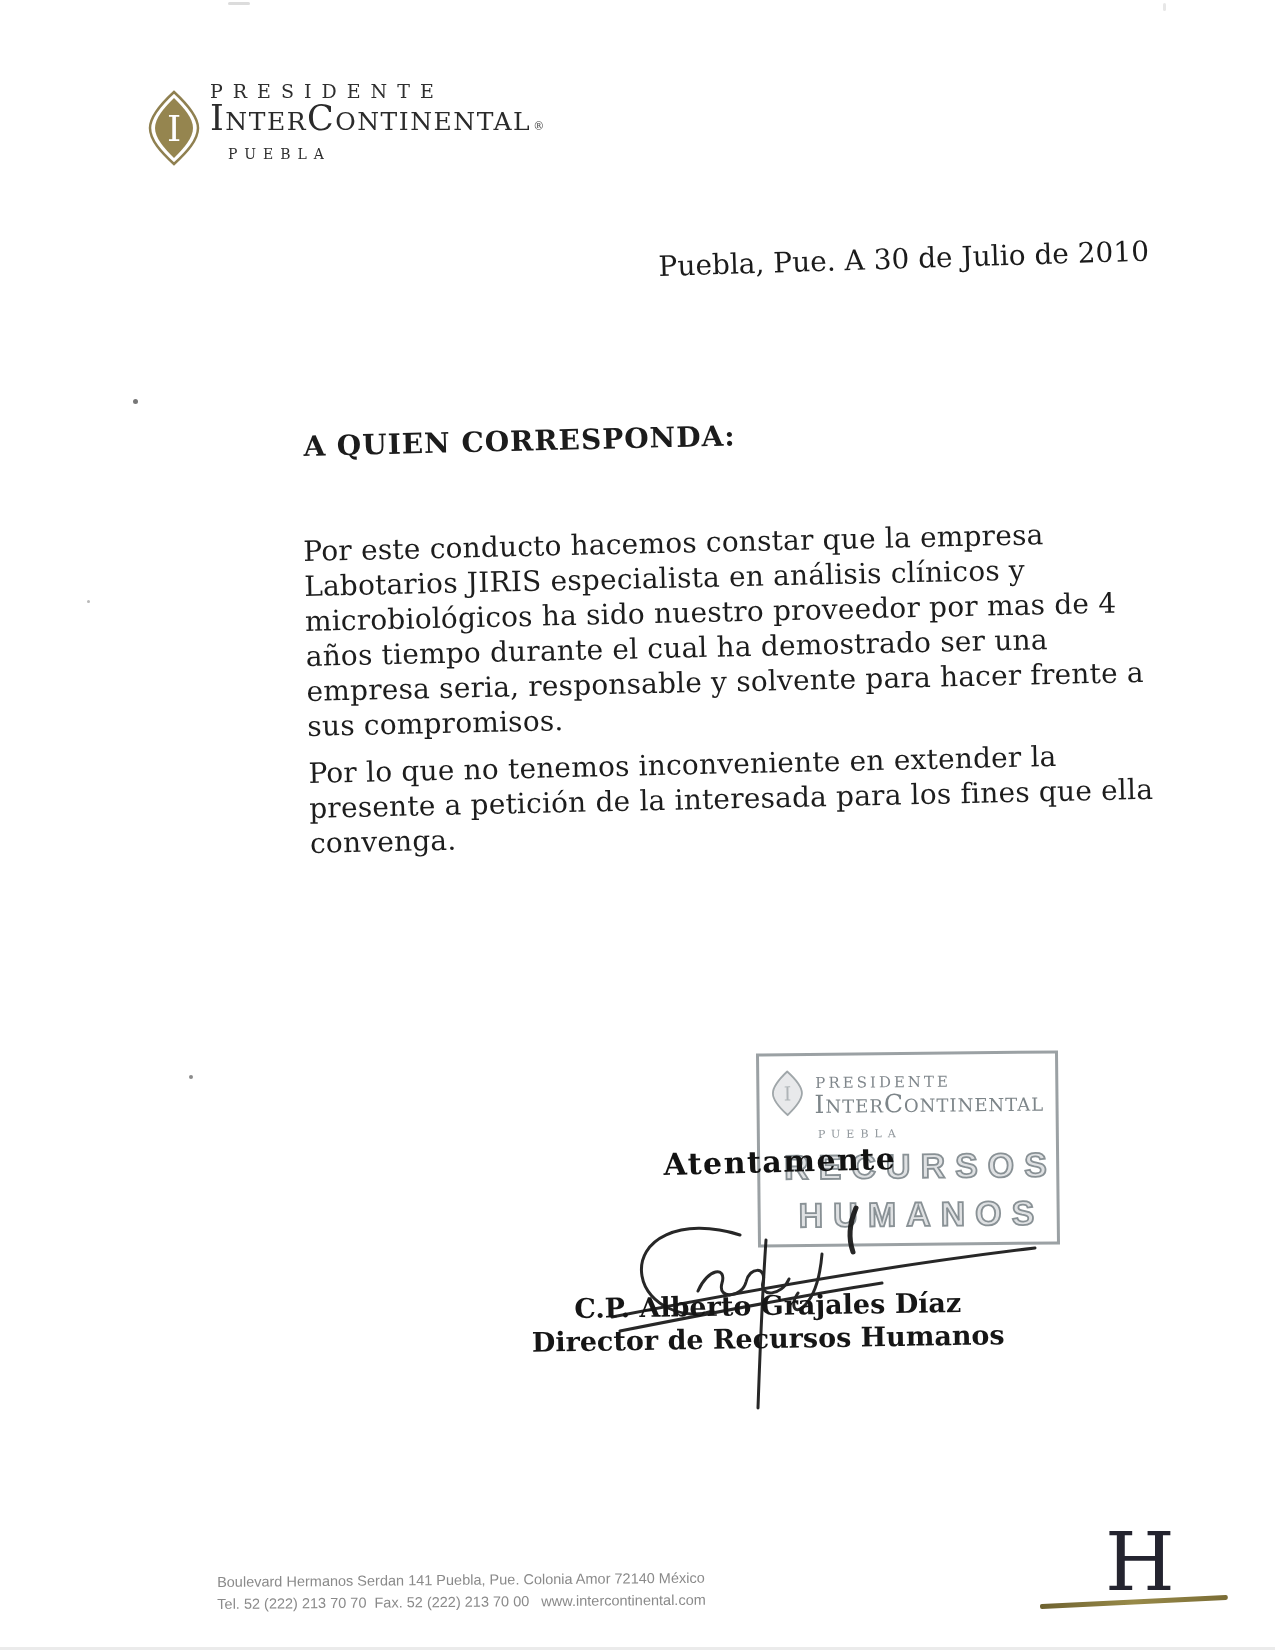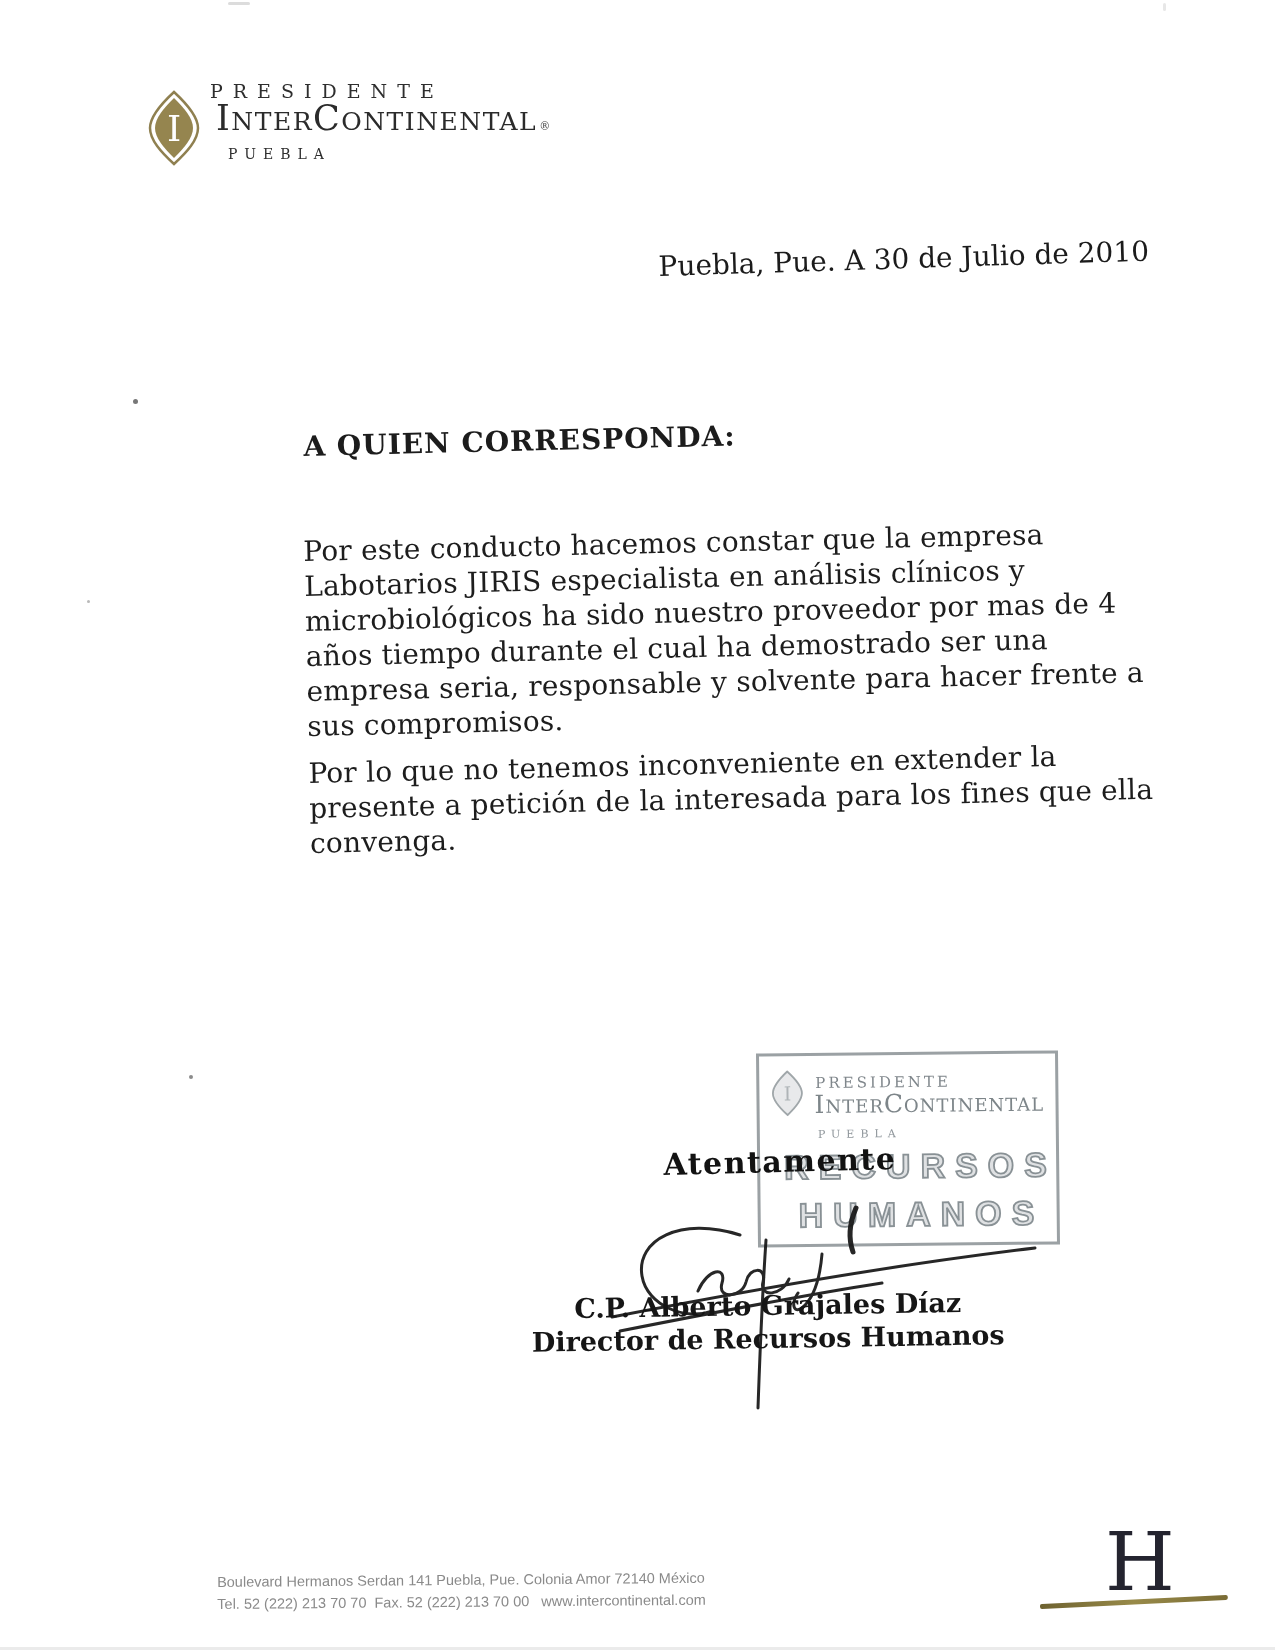--- a/index.html
+++ b/index.html
@@ -8,21 +8,21 @@
     font-family:"DejaVu Serif", serif;color:#1f1f1f;
   }
   
   .letterhead{position:absolute;left:148px;top:84px;}
   .emblem{position:absolute;left:0;top:6px;}
   .brand-top{
     position:absolute;left:62px;top:-4px;
     font-size:19px;letter-spacing:10px;color:#2e2e2e;font-family:"DejaVu Serif",serif;
   }
   .brand-main{
-    position:absolute;left:68px;top:14px;white-space:nowrap;
+    position:absolute;left:62px;top:14px;white-space:nowrap;
     font-size:35px;font-variant:small-caps;letter-spacing:1.5px;color:#2b2b2b;
   }
   .brand-reg{font-size:11px;vertical-align:baseline;color:#444;margin-left:2px;font-variant:normal;}
   .brand-city{
     position:absolute;left:80px;top:62px;
     font-size:14px;letter-spacing:7px;color:#2e2e2e;
   }
   
   .date-line{
     position:absolute;left:658px;top:250px;font-size:28px;color:#1b1b1b;

